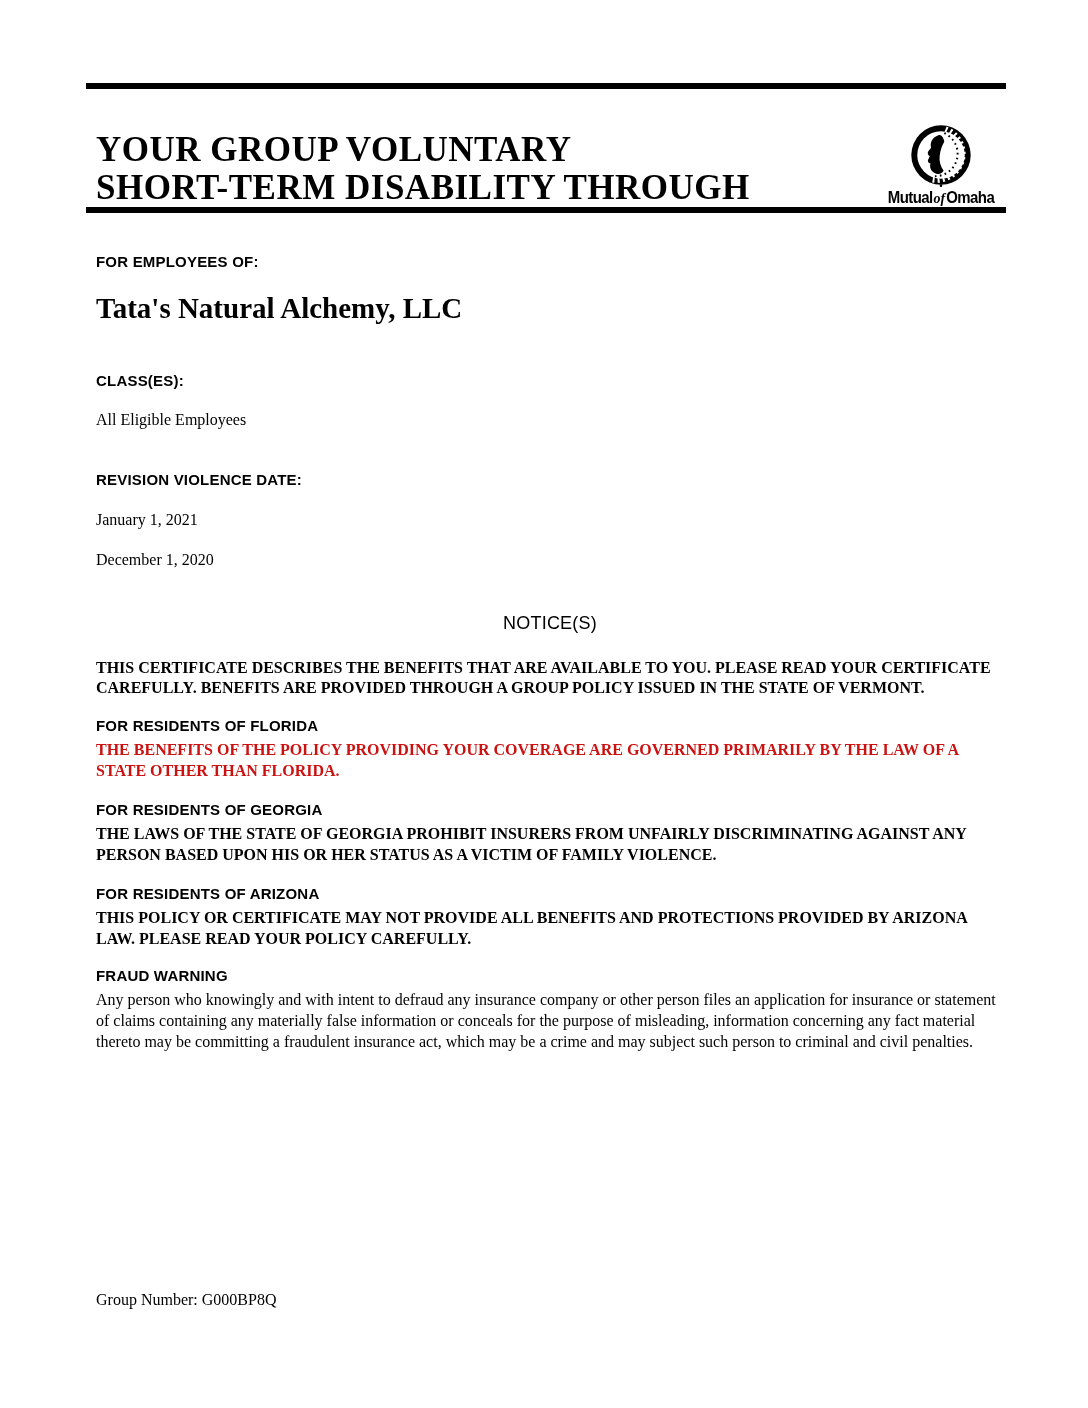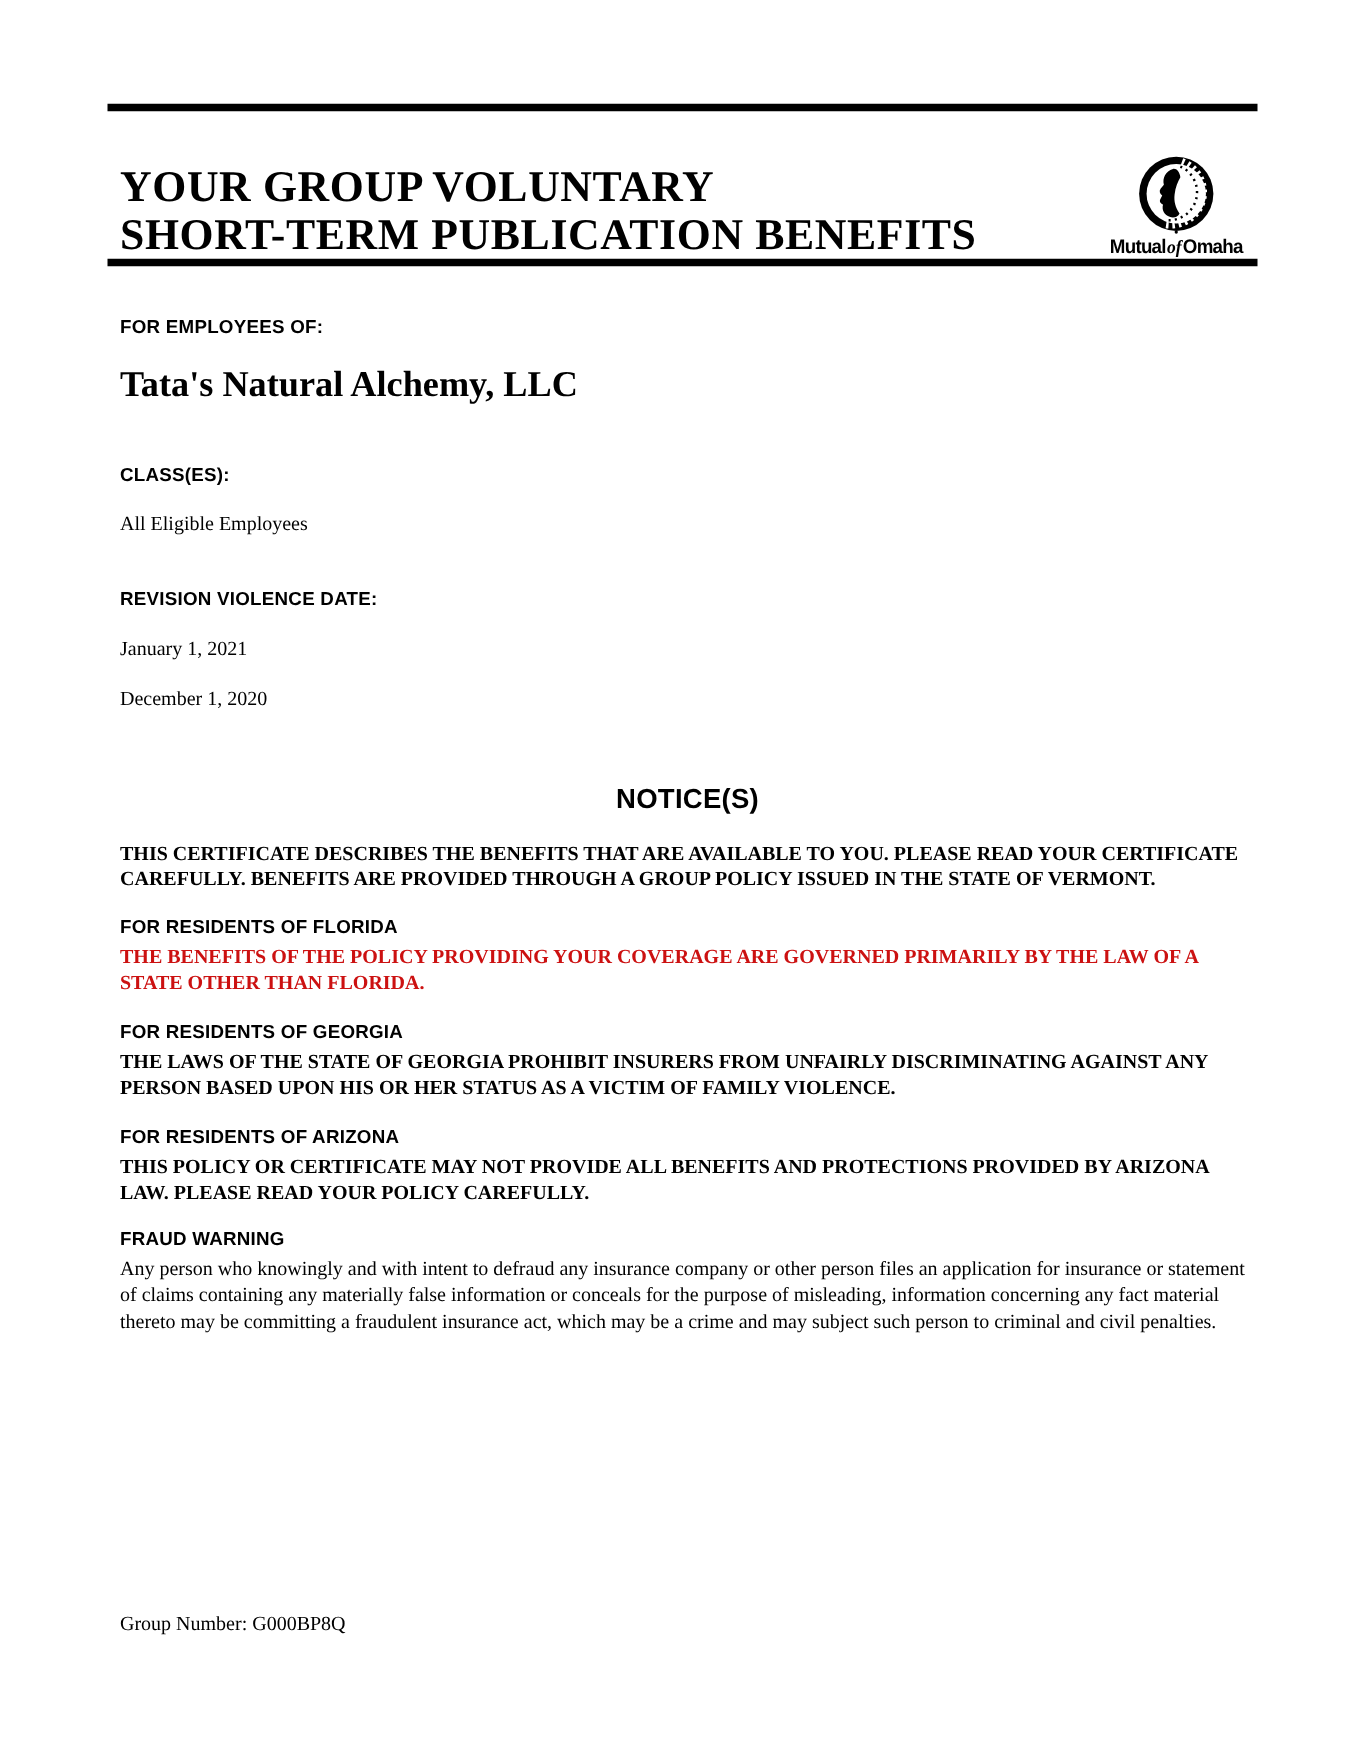--- a/index.html
+++ b/index.html
@@ -29,23 +29,23 @@
 
   #for-employees-label{margin-top:39px;}
   #employer-name{margin-top:20px;}
   #classes-label{margin-top:46px;}
   #classes-value{margin-top:20px;}
   #revision-label{margin-top:40px;}
   #revision-value{margin-top:21px;}
   #publication-label{margin-top:43px;}
   #publication-value{margin-top:20px;}
 
-  #notices-heading{margin-top:58px;text-align:center;
-    font-family:"Liberation Sans", sans-serif;font-weight:bold;
-    font-size:22px;line-height:22px;letter-spacing:.2px;}
+  #notices-heading{margin-top:42px;text-align:center;
+    font-family:"Liberation Sans", sans-serif;font-weight:normal;
+    font-size:18px;line-height:22px;letter-spacing:.2px;}
   .para-bold{font-weight:bold;font-size:16px;line-height:20px;}
   .para-bold2{font-weight:bold;font-size:16px;line-height:21px;}
   .para-reg{font-weight:normal;font-size:16px;line-height:21px;}
   #certificate-notice{margin-top:24px;}
   #florida-heading{margin-top:18px;}
   #florida-text{margin-top:4px;}
   #georgia-heading{margin-top:19px;}
   #georgia-text{margin-top:4px;}
   #arizona-heading{margin-top:19px;}
   #arizona-text{margin-top:4px;}
@@ -57,21 +57,21 @@
 </head>
 <body>
 
 <div>
 
   <div class="rule" id="rule-top"></div>
 
   <div class="header">
     <div class="doc-title">
       <div>YOUR GROUP VOLUNTARY</div>
-      <div>SHORT-TERM PUBLICATION BENEFITS</div>
+      <div>SHORT-TERM DISABILITY THROUGH</div>
     </div>
     <div class="logo">
       <svg width="66" height="66" viewBox="0 0 100 100">
         <circle cx="50" cy="50" r="45" fill="#000"></circle>
         <circle cx="50" cy="50" r="36" fill="#fff"></circle>
         <path d="M56.9 11.1 A39.5 39.5 0 0 1 36.5 87.1" fill="none" stroke="#fff" stroke-width="9" stroke-dasharray="3 4.5"></path>
         <path d="M55 17 A34 34 0 0 1 39 82" fill="none" stroke="#000" stroke-width="3" stroke-dasharray="2.5 5"></path>
         <path d="M46 20 C37 23 33 31 35 39 L31 44 C29 47 30 50 33 52 L31 56
                  C29 59 31 62 34 63 C32 70 36 76 42 78 C47 80 52 78 54 74
                  C49 67 47 59 48 51 C49 42 52 35 55 30 C54 23 50 19 46 20 Z" fill="#000"></path>

